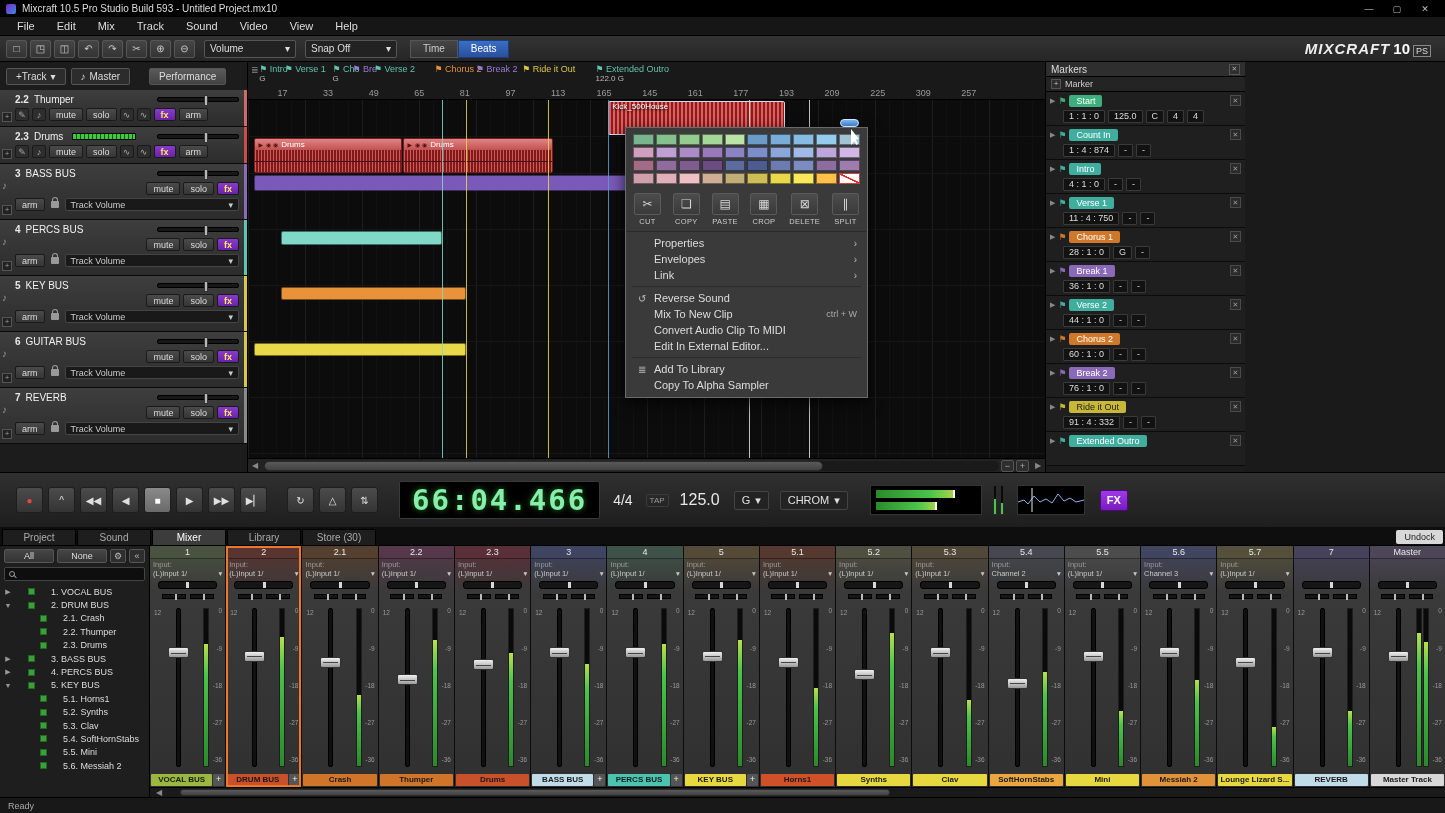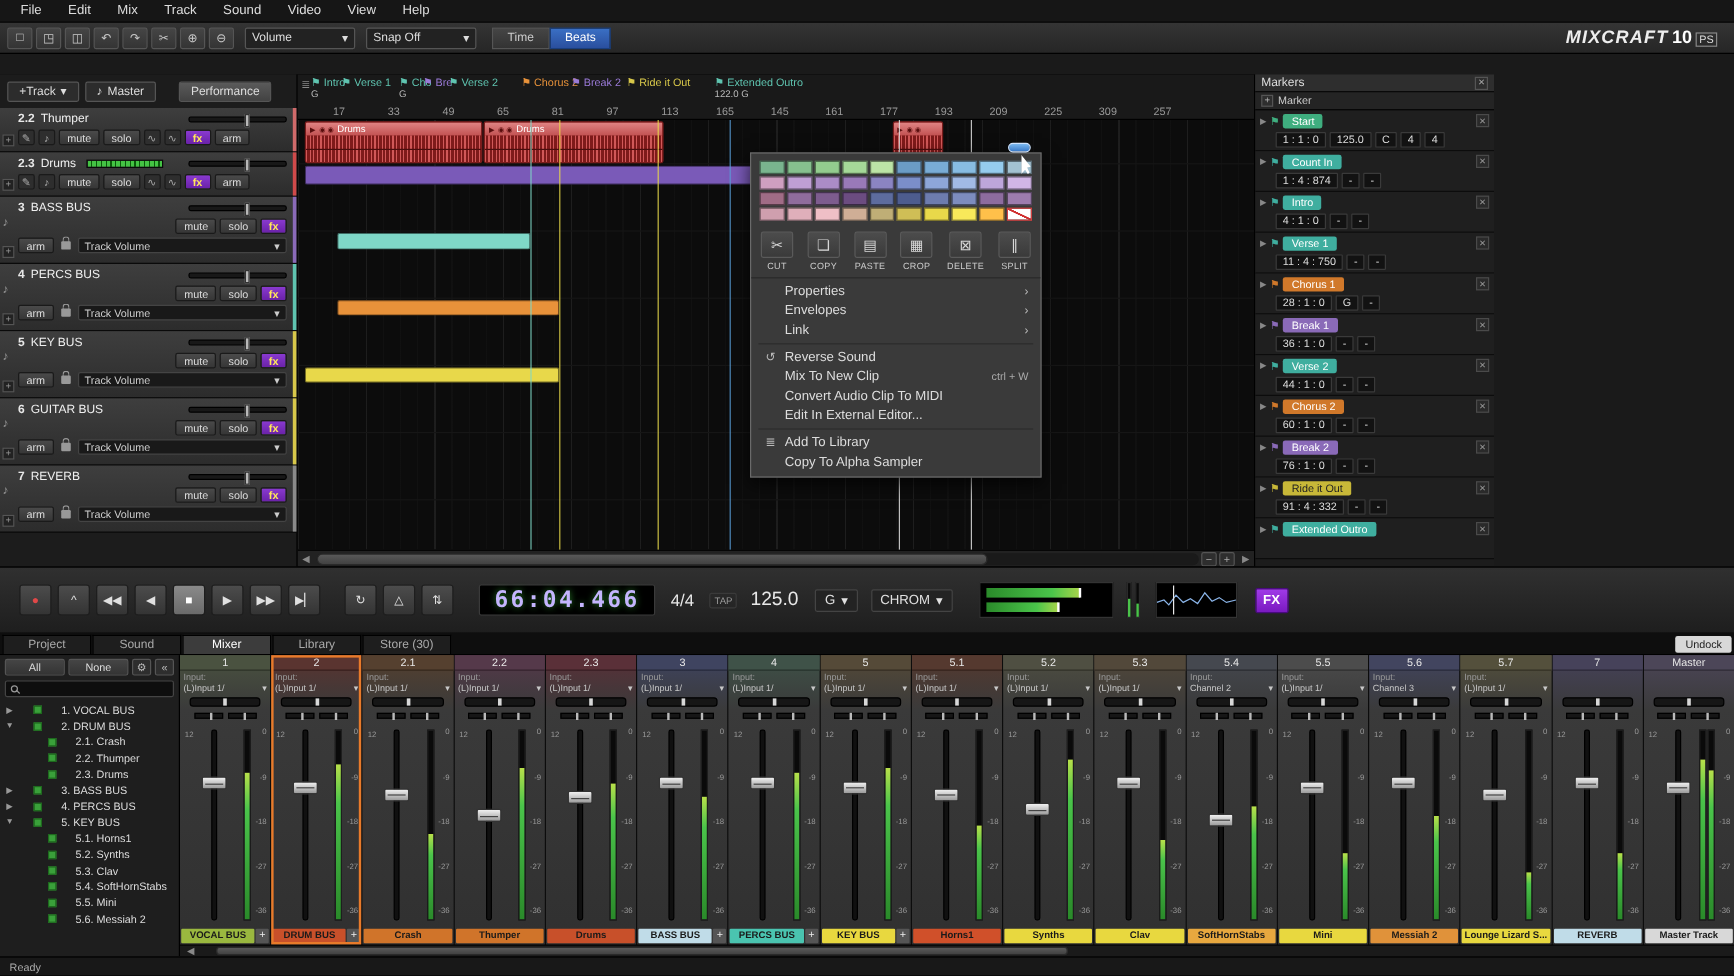--- a/index.html
+++ b/index.html
@@ -106,21 +106,21 @@
 .m-flag{font-size:9px;}
 .m-chip{height:12px;line-height:12px;padding:0 7px;border-radius:2px;font-size:9px;}
 .m-x{margin-left:auto;width:11px;height:11px;border:1px solid #4a4a4a;background:#2a2a2a;display:flex;align-items:center;justify-content:center;font-size:7px;color:#999;}
 .ml2{display:flex;gap:3px;margin:3px 0 0 13px;}
 .m-val{height:13px;line-height:11px;background:#121212;border:1px solid #3a3a3a;padding:0 5px;font-size:9px;color:#ddd;border-radius:1px;}
 
 .transport{position:absolute;top:472px;left:0;width:1445px;height:55px;background:linear-gradient(#303030,#1e1e1e);border-top:1px solid #000;display:flex;align-items:center;padding:0 16px;gap:5px;}
 .t-btn{width:27px;height:26px;background:linear-gradient(#4c4c4c,#343434);border:1px solid #1e1e1e;border-radius:3px;color:#e0e0e0;display:flex;align-items:center;justify-content:center;font-size:10px;}
 .t-btn.active{background:linear-gradient(#8a8a8a,#6a6a6a);color:#fff;}
 .t-gap{width:10px;}
-.time-box{margin-left:16px;background:#000;border:1px solid #3a3a3a;border-radius:2px;padding:1px 12px;font-family:"DejaVu Sans Mono",monospace;font-size:19px;font-weight:bold;color:#c4b5fd;letter-spacing:2px;text-shadow:0 0 6px rgba(80,255,80,.5);}
+.time-box{margin-left:16px;background:#000;border:1px solid #3a3a3a;border-radius:2px;padding:1px 12px;font-family:"DejaVu Sans Mono",monospace;font-size:29px;font-weight:bold;color:#86efac;letter-spacing:2px;text-shadow:0 0 6px rgba(80,255,80,.5);}
 .t-sig{font-size:14px;color:#e8e8e8;margin:0 8px;}
 .t-tap{font-size:8px;color:#9a9a9a;border:1px solid #3a3a3a;padding:1px 3px;border-radius:2px;}
 .t-tempo{font-size:16px;color:#e8e8e8;margin:0 6px;}
 .t-chip{display:flex;align-items:center;gap:5px;background:#232323;border:1px solid #444;border-radius:2px;padding:2px 7px;color:#e0e0e0;font-size:11px;margin:0 3px;}
 .meter-box{margin-left:14px;width:112px;height:30px;background:#000;border:1px solid #333;padding:4px 5px;display:flex;flex-direction:column;justify-content:space-between;}
 .mb-bar{height:8px;background:linear-gradient(90deg,#2a8a2a,#4ac44a 70%,#a8d44a);position:relative;}
 .mb-bar i{position:absolute;right:-1px;top:0;bottom:0;width:2px;background:#fff;}
 .mini-cols{display:flex;gap:3px;margin-left:6px;height:30px;align-items:flex-end;}
 .mini-col{width:4px;height:100%;background:#0a0a0a;border:1px solid #2a2a2a;position:relative;}
 .mini-col i{position:absolute;bottom:0;left:0;right:0;background:#4ac44a;}
@@ -174,20 +174,29 @@
 .statusbar{position:absolute;top:797px;left:0;width:1445px;height:16px;background:#181818;border-top:1px solid #000;display:flex;align-items:center;font-size:9px;color:#aaa;padding:0 8px;}
 .sb-right{margin-left:auto;display:flex;align-items:center;height:100%;}
 .sb-seg{padding:0 12px;border-left:1px solid #333;display:flex;align-items:center;gap:4px;height:100%;}
 .sb-led{width:6px;height:6px;background:#2a2a2a;border:1px solid #444;}
 </style>
 </head>
 <body>
 
 <div class="app">
 
+  <div class="titlebar">
+    <span class="app-ico"></span>
+    <span>Mixcraft 10.5 Pro Studio Build 593 - Untitled Project.mx10</span>
+    <div class="win-controls" id="win-controls">
+        <div class="win-btn">—</div>
+        <div class="win-btn">▢</div>
+        <div class="win-btn">✕</div>
+      </div>
+  </div>
 
   <div class="menubar" id="menubar">
       <div class="menu-item">File</div>
       <div class="menu-item">Edit</div>
       <div class="menu-item">Mix</div>
       <div class="menu-item">Track</div>
       <div class="menu-item">Sound</div>
       <div class="menu-item">Video</div>
       <div class="menu-item">View</div>
       <div class="menu-item">Help</div>
@@ -458,20 +467,25 @@
           <div class="bar-num" style="left: 49.46%;">145</div>
           <div class="bar-num" style="left: 55.18%;">161</div>
           <div class="bar-num" style="left: 60.9%;">177</div>
           <div class="bar-num" style="left: 66.62%;">193</div>
           <div class="bar-num" style="left: 72.34%;">209</div>
           <div class="bar-num" style="left: 78.06%;">225</div>
           <div class="bar-num" style="left: 83.78%;">309</div>
           <div class="bar-num" style="left: 89.5%;">257</div>
         </div>
       <div class="lanes" id="lanes">
+          <div class="lane" style="height: 37px;">
+            <div class="clip stripes" style="left: 45.2%; width: 22.2%; height: 34px;">
+              <span class="lbl">Kick_500House</span>
+            </div>
+          </div>
           <div class="lane" style="height: 37px;">
             <div class="clip drum" style="left: 0.8%; width: 18.5%; height: 35px;">
               <div class="drum-head">
                 <span class="mini">▶</span>
                 <span class="mini">◉ ◉</span>
                 <span>Drums</span>
               </div>
               <div class="drum-body"></div>
             </div>
             <div class="clip drum" style="left: 19.5%; width: 18.8%; height: 35px;">

